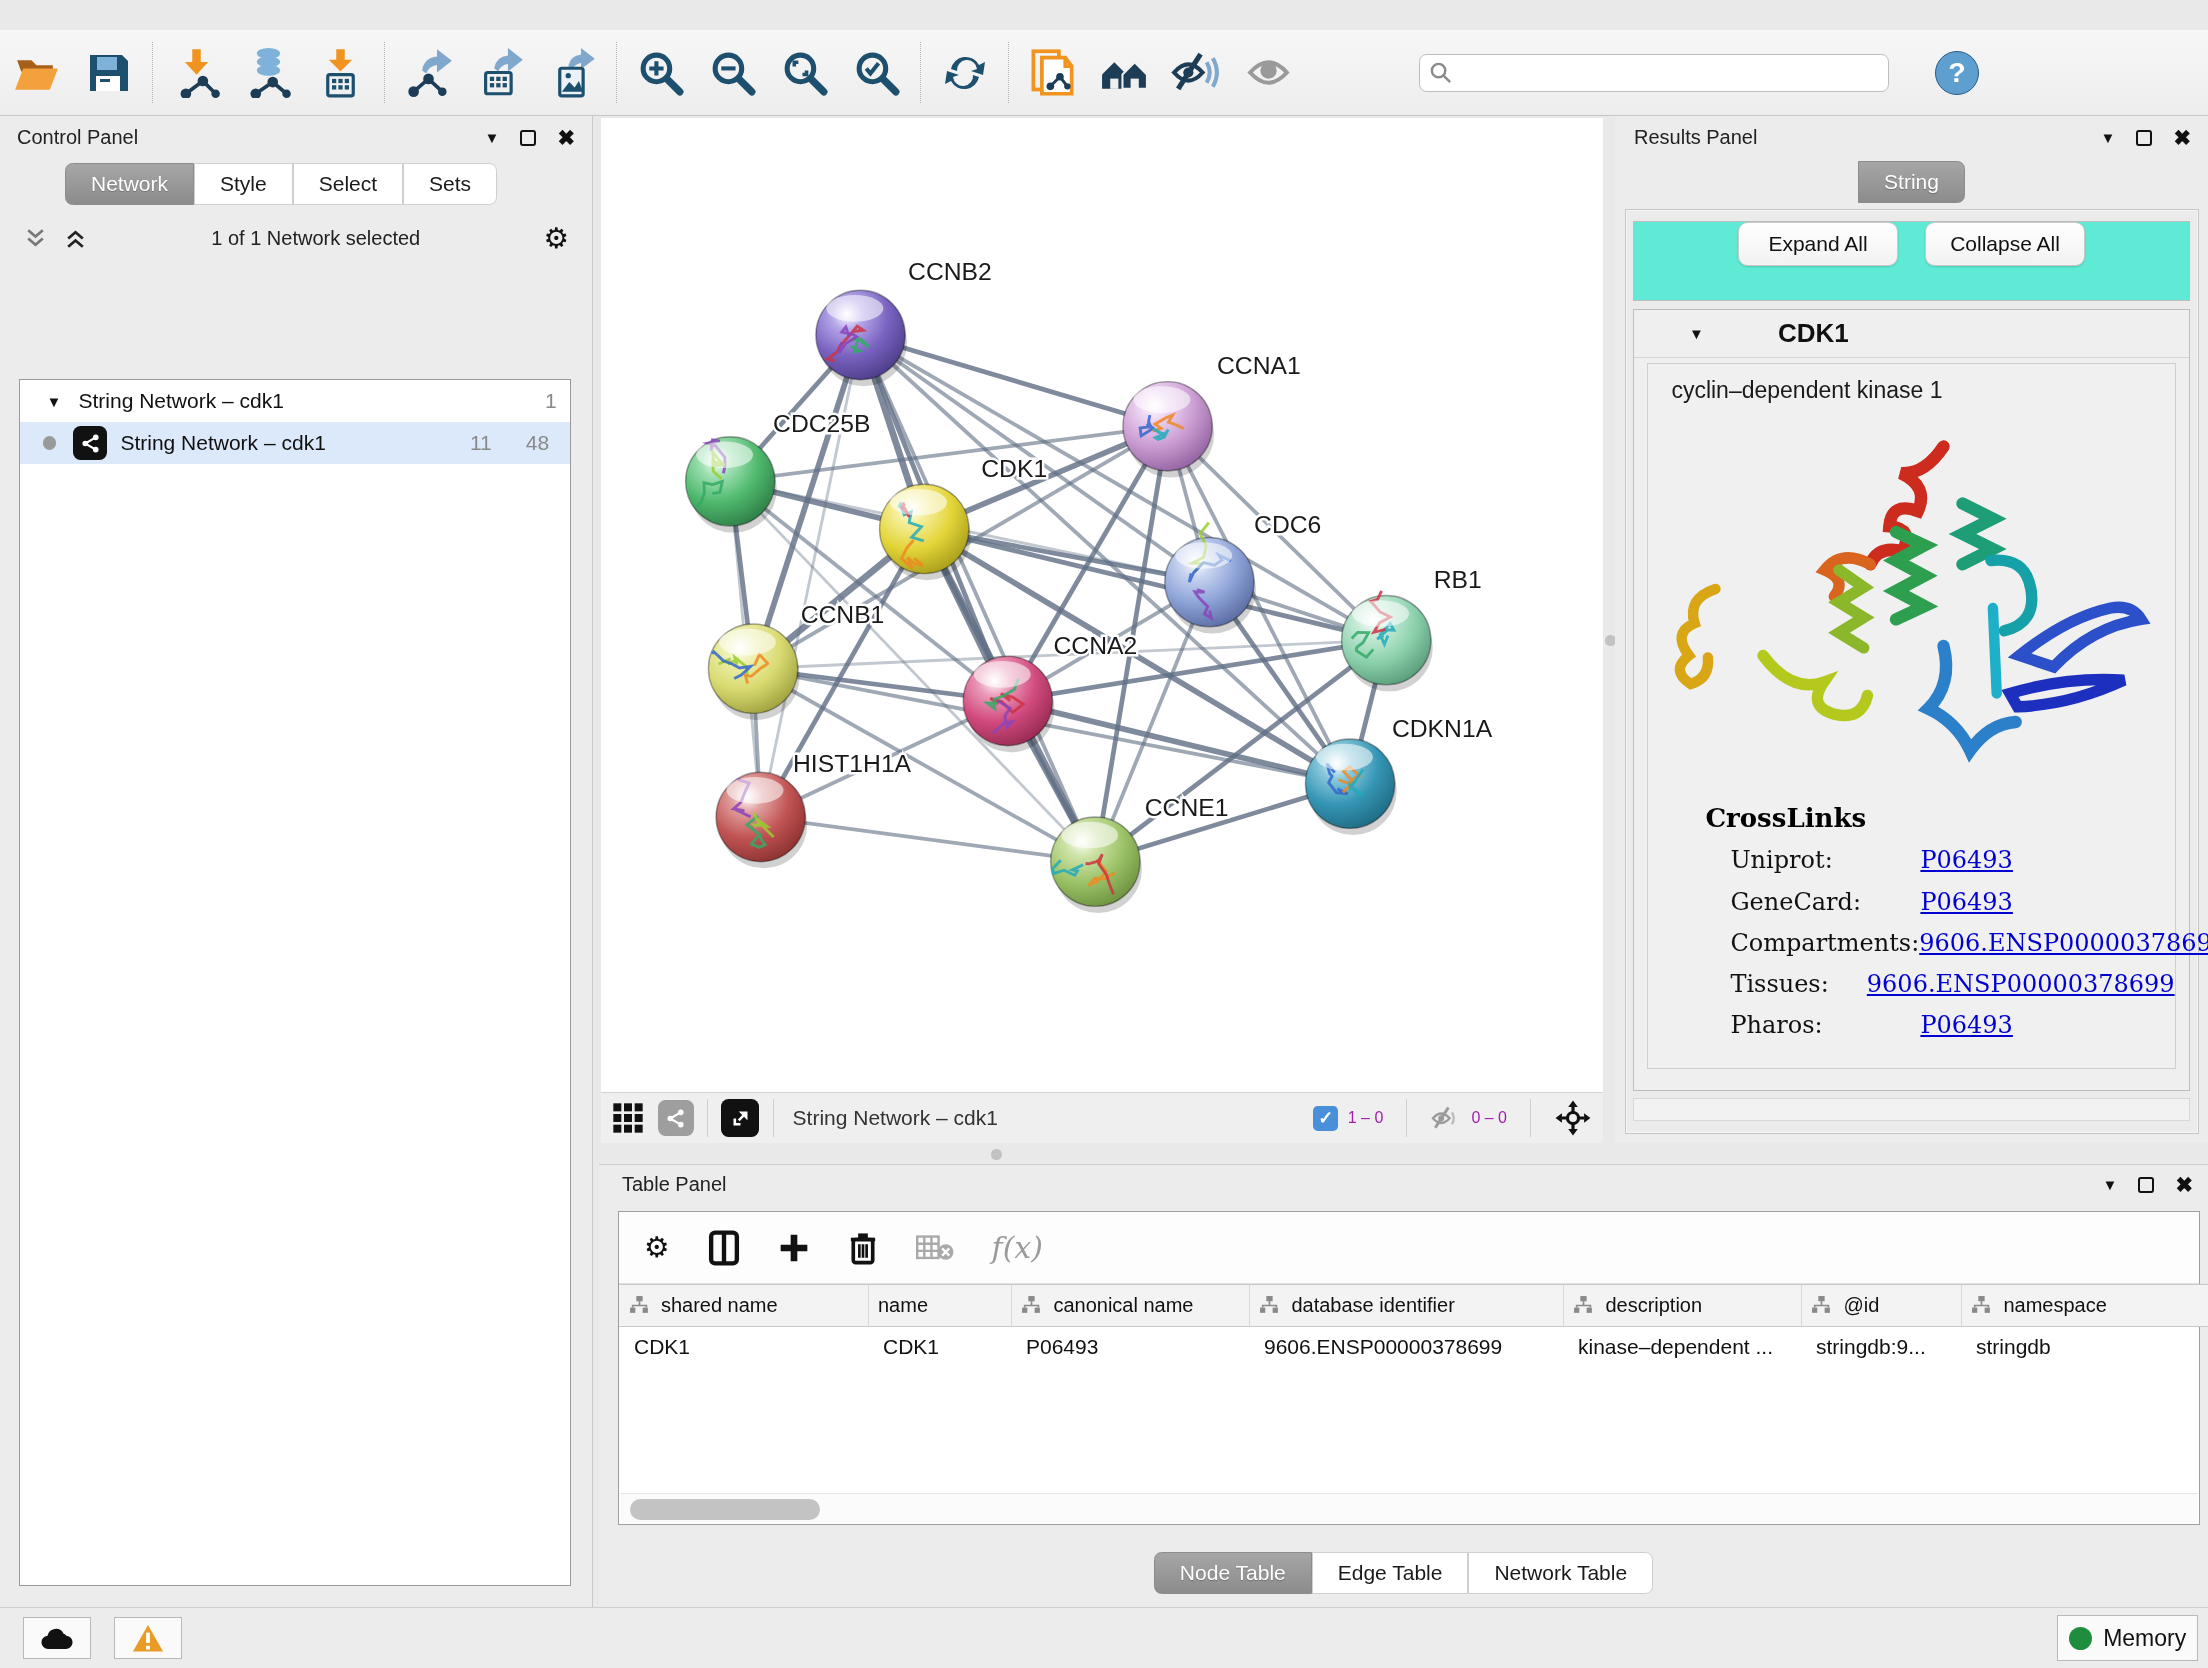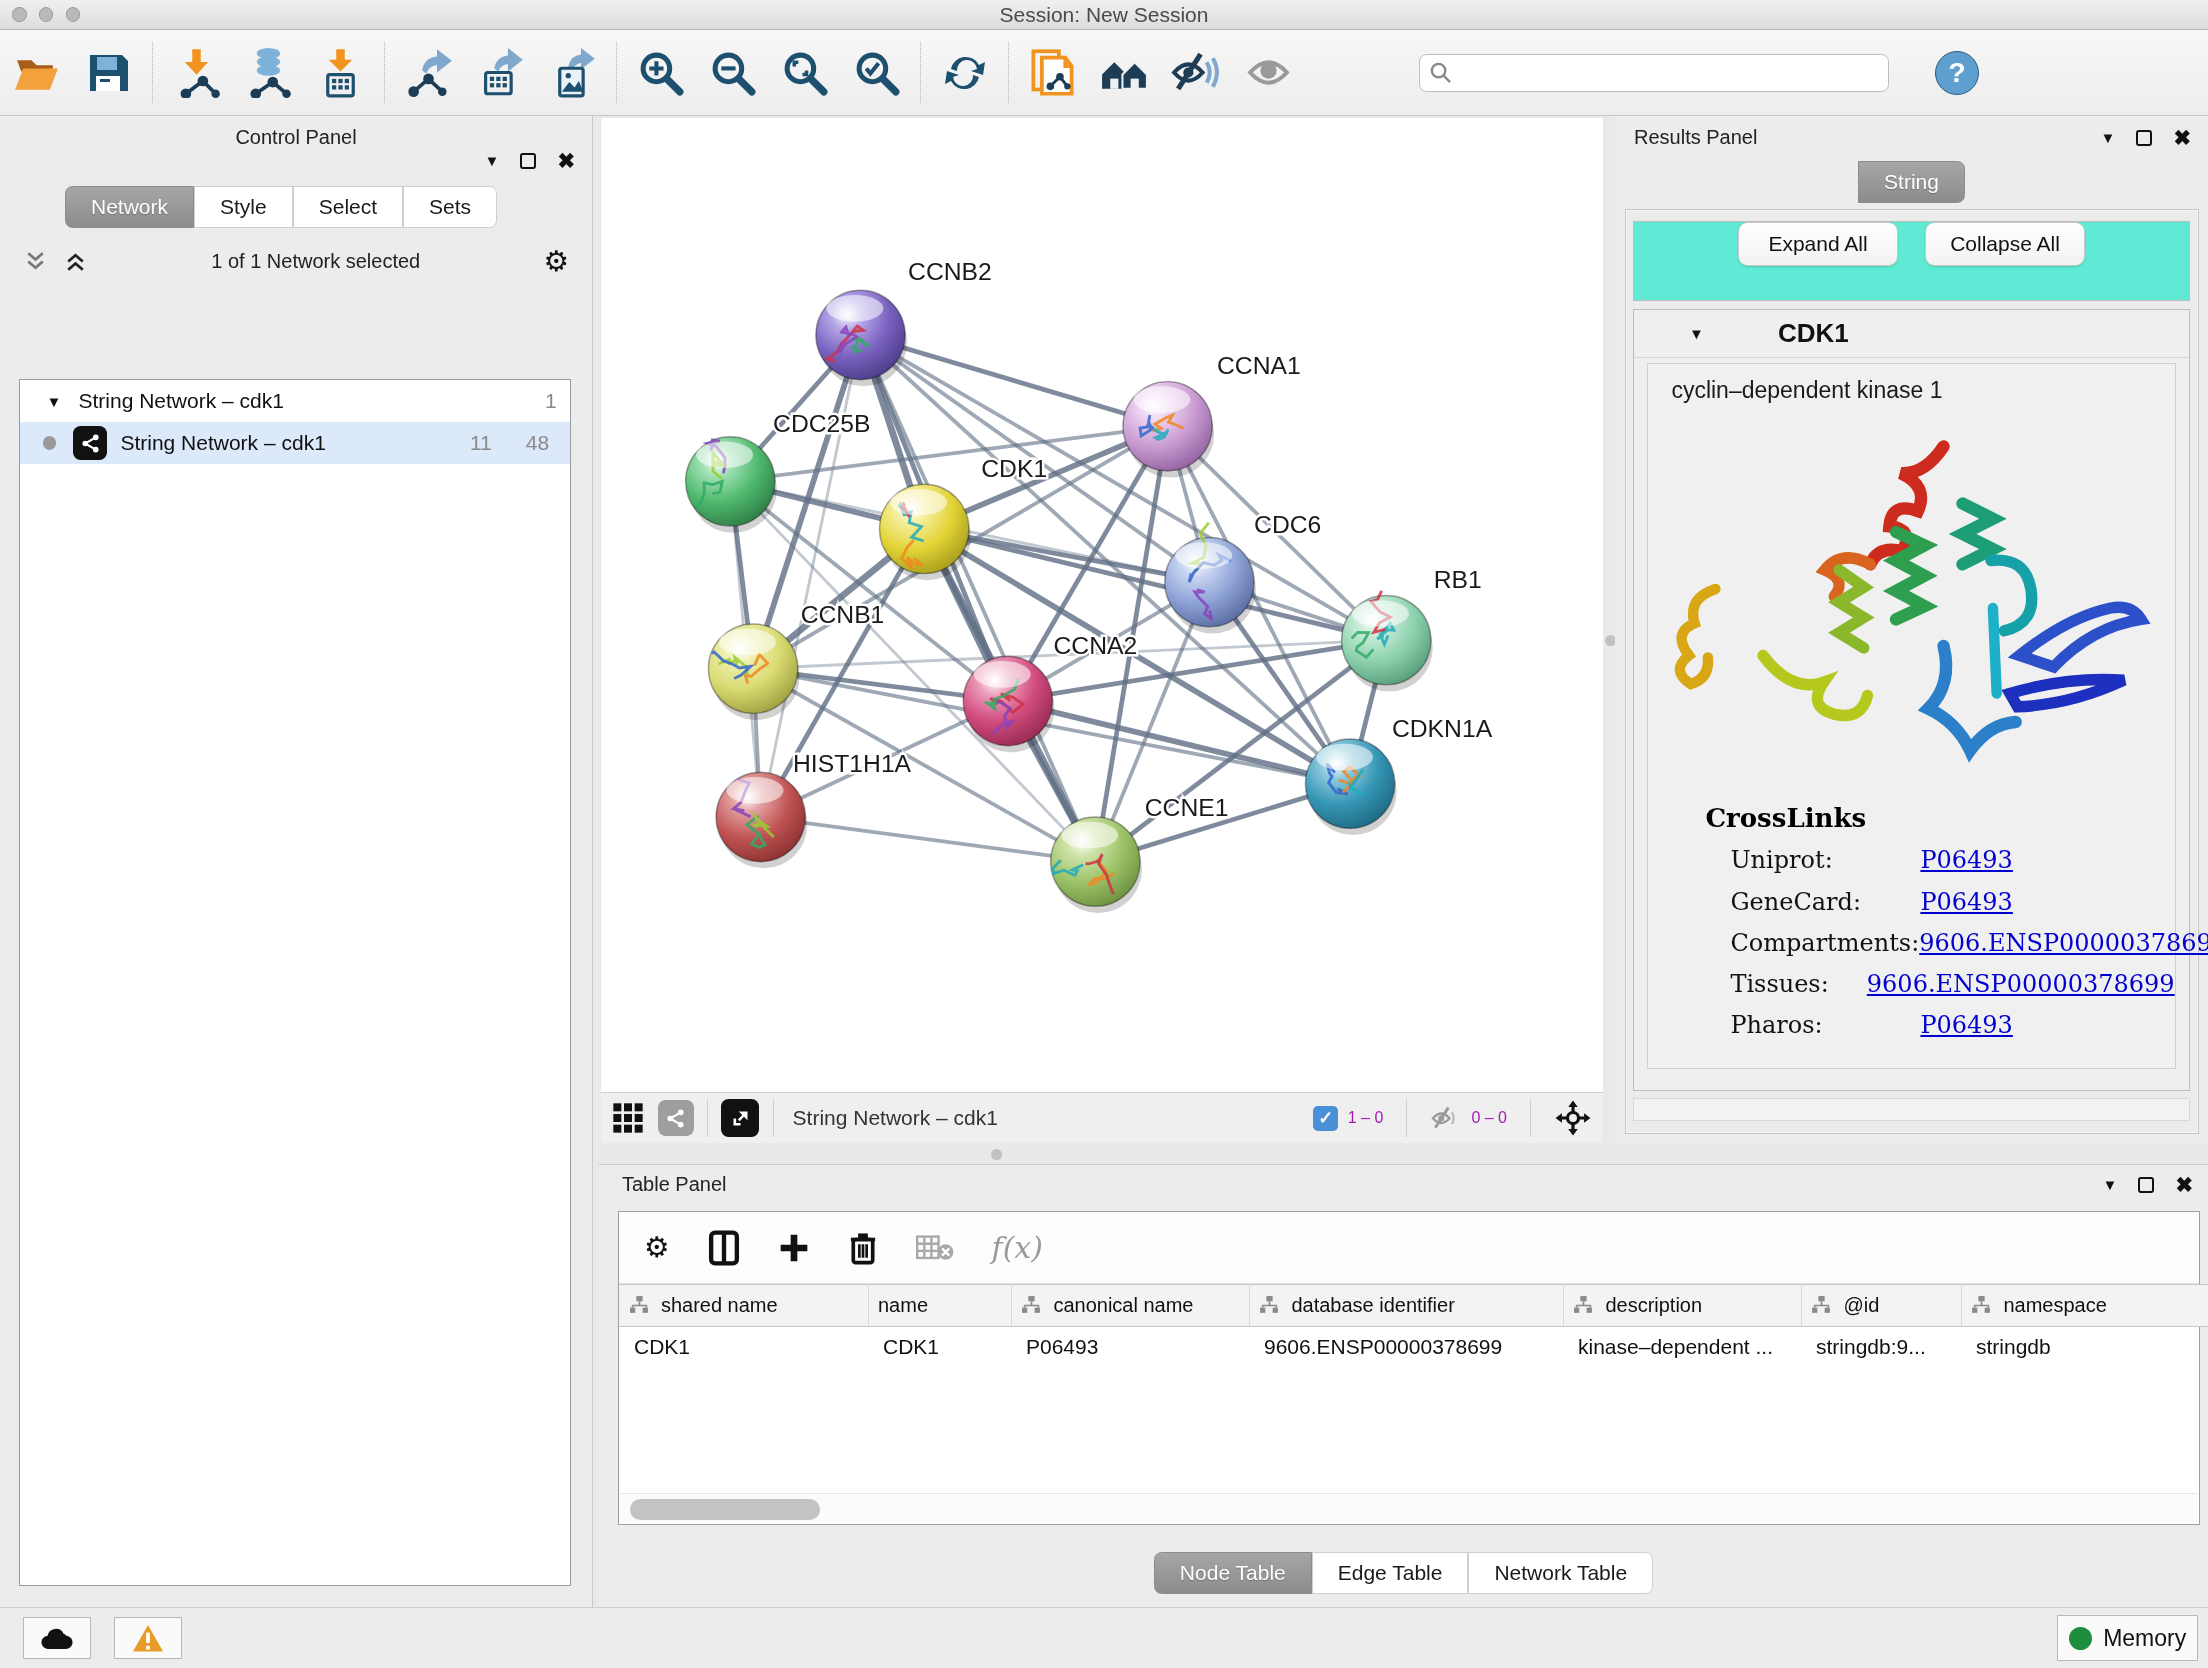--- a/index.html
+++ b/index.html
@@ -32,21 +32,21 @@
   .closex { font-size:21px; font-weight:bold; color:#111; }
 
   .tab { height:42px; padding:0 25px; display:flex; align-items:center; justify-content:center; font-size:21px;
     background:#fff; color:#1a1a1a; border:1px solid #cfcfcf; }
   .tab.active { background:linear-gradient(#a6a6a6,#8c8c8c); color:#fff; border-color:#8c8c8c; text-shadow:0 1px 1px rgba(0,0,0,.25); }
   .tab:first-child { border-radius:7.6px 0 0 7.6px; }
   .tab:last-child { border-radius:0 7.6px 7.6px 0; }
 
   
   .control-panel { position:absolute; left:0; top:116px; width:593px; height:1491px; background:#ececec; border-right:1.9px solid #c9c9c9; }
-  .cp-head { padding:9.5px 17px 0 17px;flex-direction:column; }
+  .cp-head { padding:9.5px 17px 0 17px; }
   .cp-tabs { display:flex; margin:13.3px 0 0 65px; }
   .cp-inforow { display:flex; align-items:center; margin:17px 23px 7.6px 23px; font-size:20px; color:#222; }
   .gear { font-size:28.5px; color:#111; margin-left:auto; }
   .tree { position:absolute; left:19px; right:21px; top:263px; bottom:21px; background:#fff; border:1.9px solid #9a9a9a; }
   .tree-row { display:flex; align-items:center; height:42px; font-size:21px; color:#111; padding:0 13.3px; }
   .tree-row.selected { background:#dce9fb; }
   .tree-count { color:#8a8a8a; margin-left:auto; }
   .dot { width:13.3px; height:13.3px; border-radius:50%; background:#9a9a9a; margin:0 17px 0 9.5px; }
   .share-badge { width:34px; height:34px; border-radius:7.6px; background:#111; display:flex; align-items:center; justify-content:center; margin-right:13.3px; }
 
@@ -108,26 +108,20 @@
   .mem-dot { width:23px; height:23px; border-radius:50%; }
 
   svg { display:block; }
   .net-label { font-size:26px; fill:#1a1a1a; paint-order:stroke; stroke:#ffffff; stroke-width:5px; font-family:"Liberation Sans",sans-serif; }
 </style>
 </head>
 <body>
 
 <div class="app">
 
-  <div class="titlebar">
-    <span class="tl"></span>
-    <span class="tl"></span>
-    <span class="tl"></span>
-    <div class="title-text">Session: New Session</div>
-  </div>
 
   <div class="toolbar">
     <div class="tbtn">
       <svg width="49" height="49" viewBox="0 0 48 48">
         <path d="M5 12h14l5 5h16v6H9z" fill="#a85f1a"></path>
         <path d="M3 41 L11 20 H45 L37 41z" fill="#f2a13c"></path>
       </svg>
     </div>
     <div class="tbtn">
       <svg width="48" height="48" viewBox="0 0 48 48">

